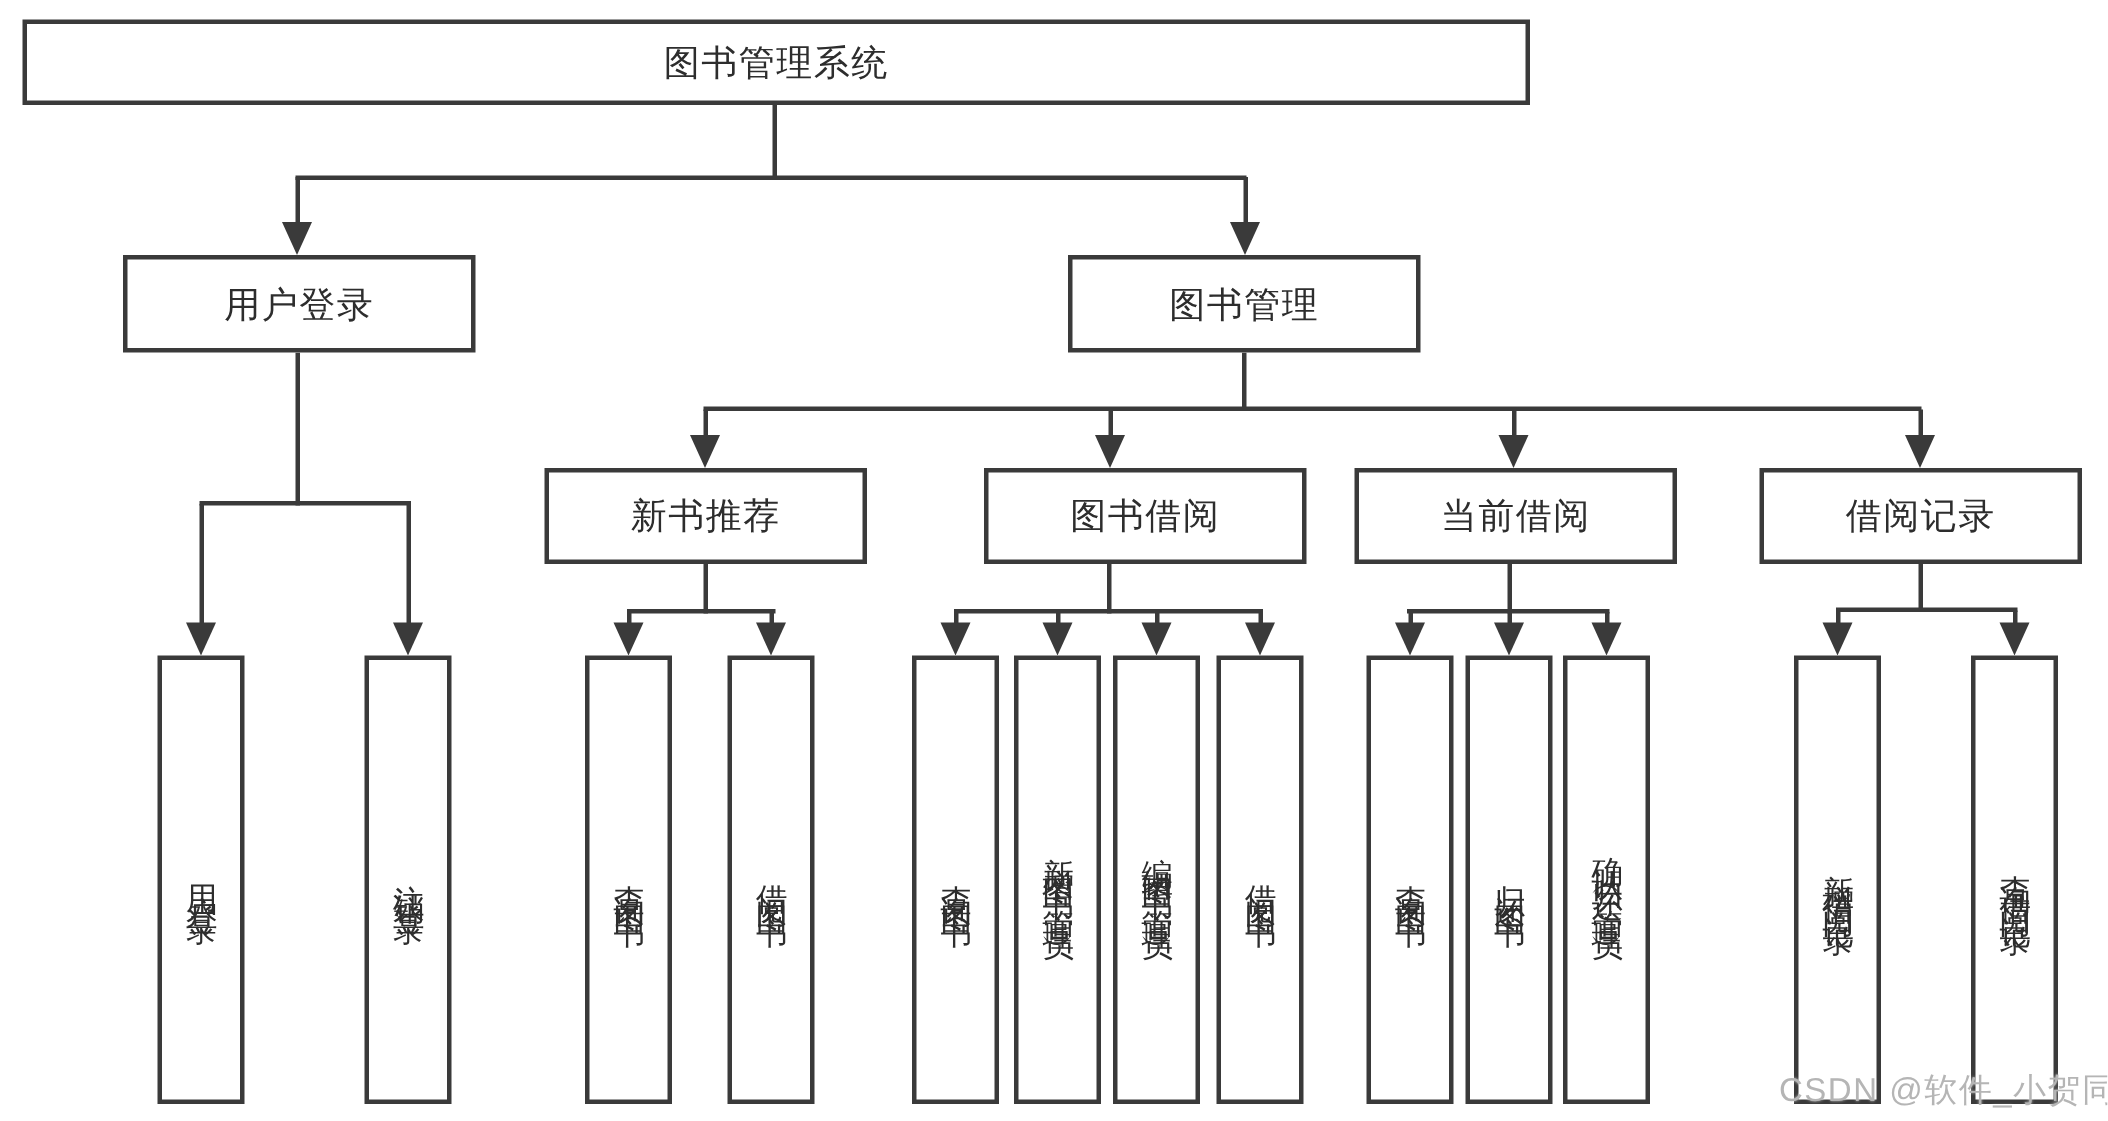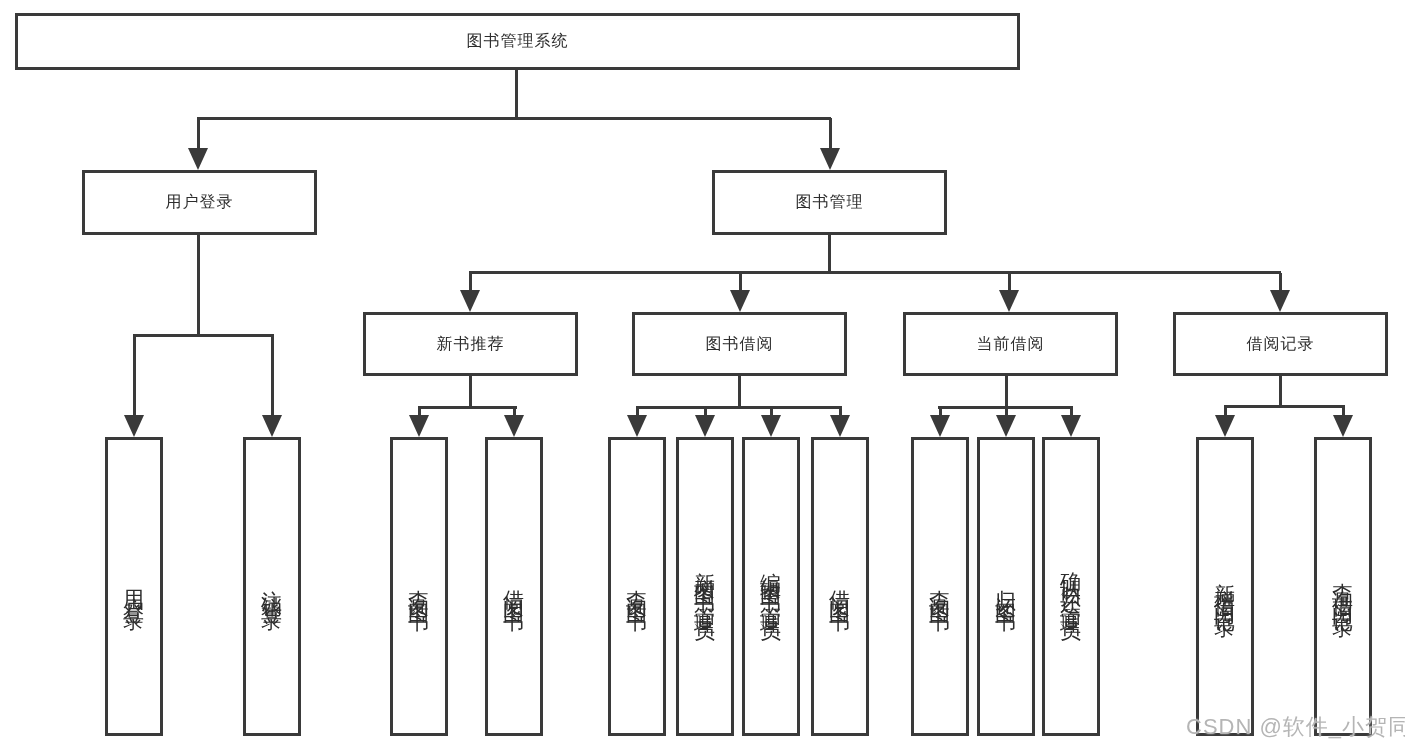--- a/index.html
+++ b/index.html
@@ -20,21 +20,21 @@
     position:absolute;
     background:#fff;
     border:3px solid var(--line);
     box-sizing:border-box;
     display:flex;
     align-items:center;
     justify-content:center;
     color:var(--text);
     z-index:2;
   }
-  .hbox{font-size:16px;letter-spacing:1px;}
+  .hbox{font-size:24px;letter-spacing:1px;}
   .leaf{
     font-size:21px;
   }
   .leaf span{
     writing-mode:vertical-rl;
     text-orientation:mixed;
     letter-spacing:7px;
     line-height:1;
     white-space:nowrap;
   }
@@ -102,21 +102,21 @@
   </div>
 
   <div class="box hbox" style="left:712px;top:170px;width:235px;height:65px">
     <span>图书管理</span>
   </div>
 
   <div class="box hbox" style="left:363px;top:312px;width:215px;height:64px">
     <span>新书推荐</span>
   </div>
 
-  <div class="box hbox" style="left:632px;top:312px;width:215px;height:64px">
+  <div class="box hbox" style="left:656px;top:312px;width:215px;height:64px">
     <span>图书借阅</span>
   </div>
 
   <div class="box hbox" style="left:1173px;top:312px;width:215px;height:64px">
     <span>借阅记录</span>
   </div>
 
   <div class="box hbox" style="left:903px;top:312px;width:215px;height:64px">
     <span>当前借阅</span>
   </div>

